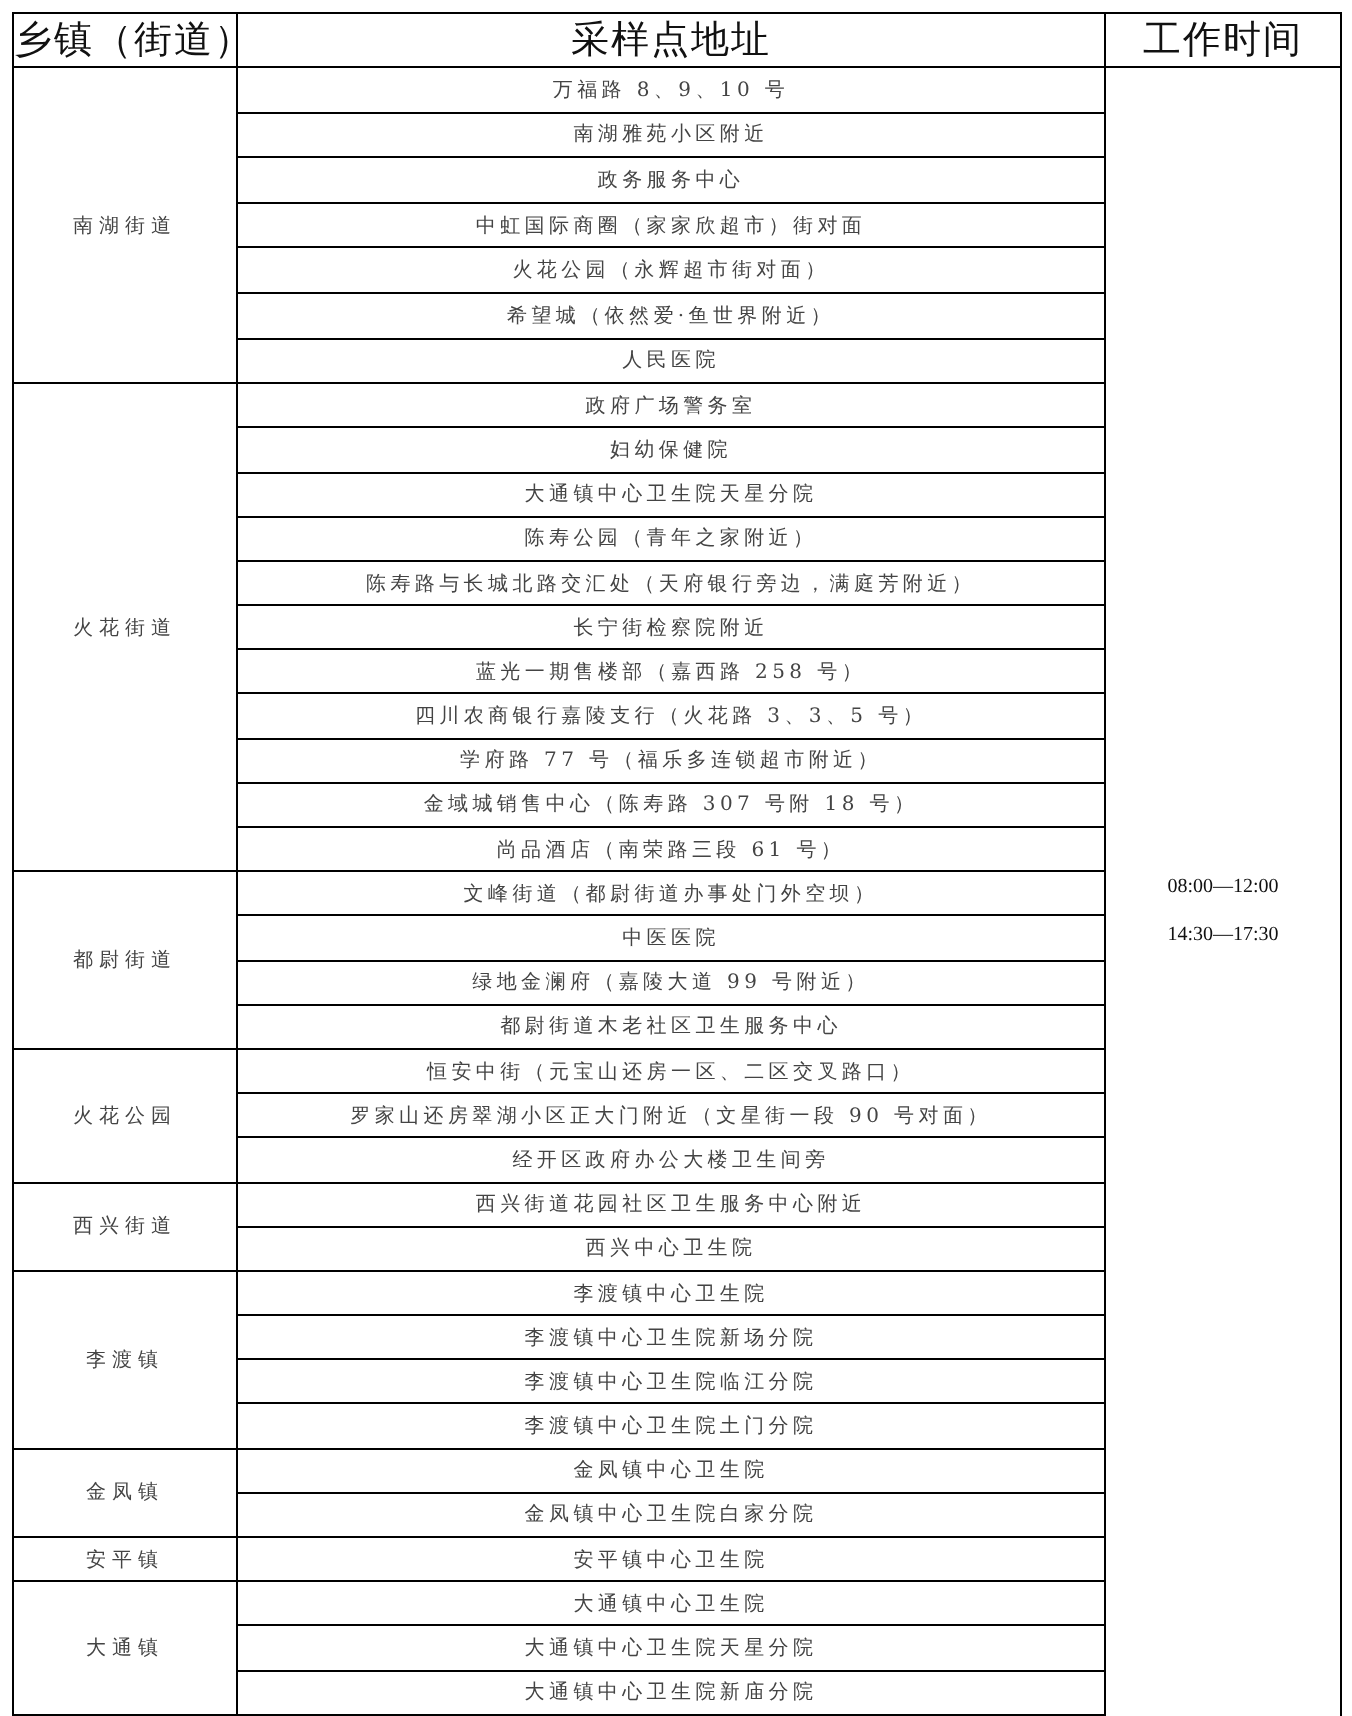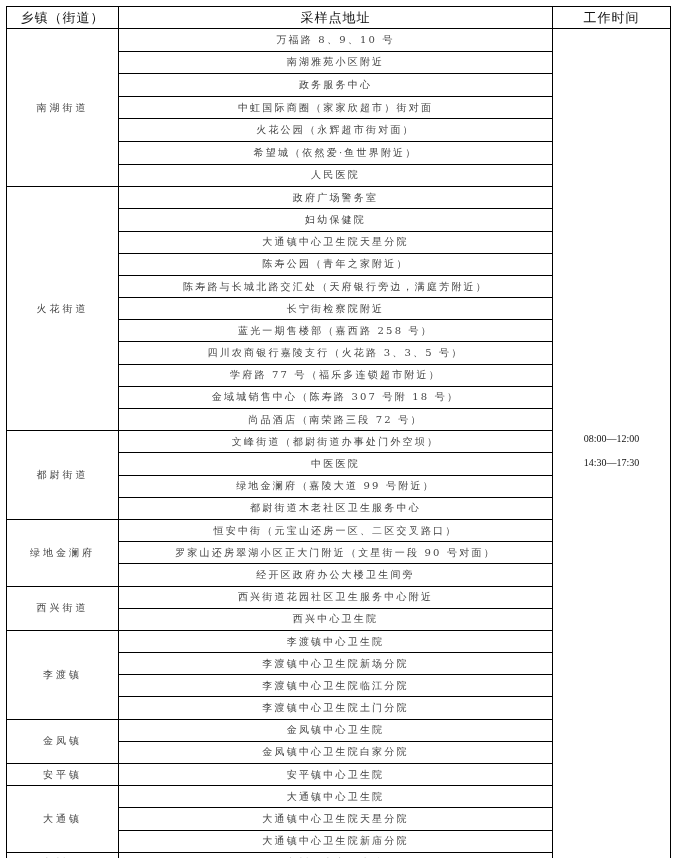--- a/index.html
+++ b/index.html
@@ -3,21 +3,21 @@
   <meta charset="utf-8">
   <style>
     html, body { margin: 0; padding: 0; background: #ffffff; }
     body { width: 676px; height: 858px; position: relative; overflow: hidden;
            font-family: "DejaVu Serif", "Liberation Serif", serif; color: #333; }
     table.sched { position: absolute; left: 6px; top: 6px; border-collapse: collapse;
                   table-layout: fixed; width: 664px; }
     table.sched td, table.sched th { border: 1.5px solid #000; text-align: center;
                   vertical-align: middle; padding: 0; font-size: 10px; white-space: nowrap; overflow: hidden; }
     table.sched th { font-family: "DejaVu Sans", "Liberation Sans", sans-serif; font-weight: normal;
-                  color: #111; font-size: 13px; height: 21px; letter-spacing: 1px; }
+                  color: #111; font-size: 19px; height: 21px; letter-spacing: 1px; }
     td.town { letter-spacing: 3px; font-size: 13px; color: #444; }
     td.site { letter-spacing: 2.2px; color: #444; }
     tr.r1 td.site { height: 21.2px; margin-left: 16px; }
     tr.r0 td.site { height: 21.6px; }
     td.time { font-family: "Liberation Serif", "DejaVu Serif", serif; color: #111; font-size: 14px; line-height: 24px; }
     col.c1 { width: 112px; } col.c2 { width: 434px; } col.c3 { width: 118px; }
   </style>
 </head>
 <body>
 
@@ -86,37 +86,37 @@
       <tr class="r1">
         <td class="site">四川农商银行嘉陵支行（火花路 3、3、5 号）</td>
       </tr>
       <tr class="r1">
         <td class="site">学府路 77 号（福乐多连锁超市附近）</td>
       </tr>
       <tr class="r1">
         <td class="site">金域城销售中心（陈寿路 307 号附 18 号）</td>
       </tr>
       <tr class="r1">
-        <td class="site">尚品酒店（南荣路三段 72 号）</td>
+        <td class="site">尚品酒店（南荣路三段 61 号）</td>
       </tr>
       <tr class="r1">
         <td class="town" rowspan="4">都尉街道</td>
         <td class="site">文峰街道（都尉街道办事处门外空坝）</td>
       </tr>
       <tr class="r1">
         <td class="site">中医医院</td>
       </tr>
       <tr class="r1">
         <td class="site">绿地金澜府（嘉陵大道 99 号附近）</td>
       </tr>
       <tr class="r1">
         <td class="site">都尉街道木老社区卫生服务中心</td>
       </tr>
       <tr class="r1">
-        <td class="town" rowspan="3">绿地金澜府</td>
+        <td class="town" rowspan="3">火花公园</td>
         <td class="site">恒安中街（元宝山还房一区、二区交叉路口）</td>
       </tr>
       <tr class="r1">
         <td class="site">罗家山还房翠湖小区正大门附近（文星街一段 90 号对面）</td>
       </tr>
       <tr class="r1">
         <td class="site">经开区政府办公大楼卫生间旁</td>
       </tr>
       <tr class="r1">
         <td class="town" rowspan="2">西兴街道</td>

